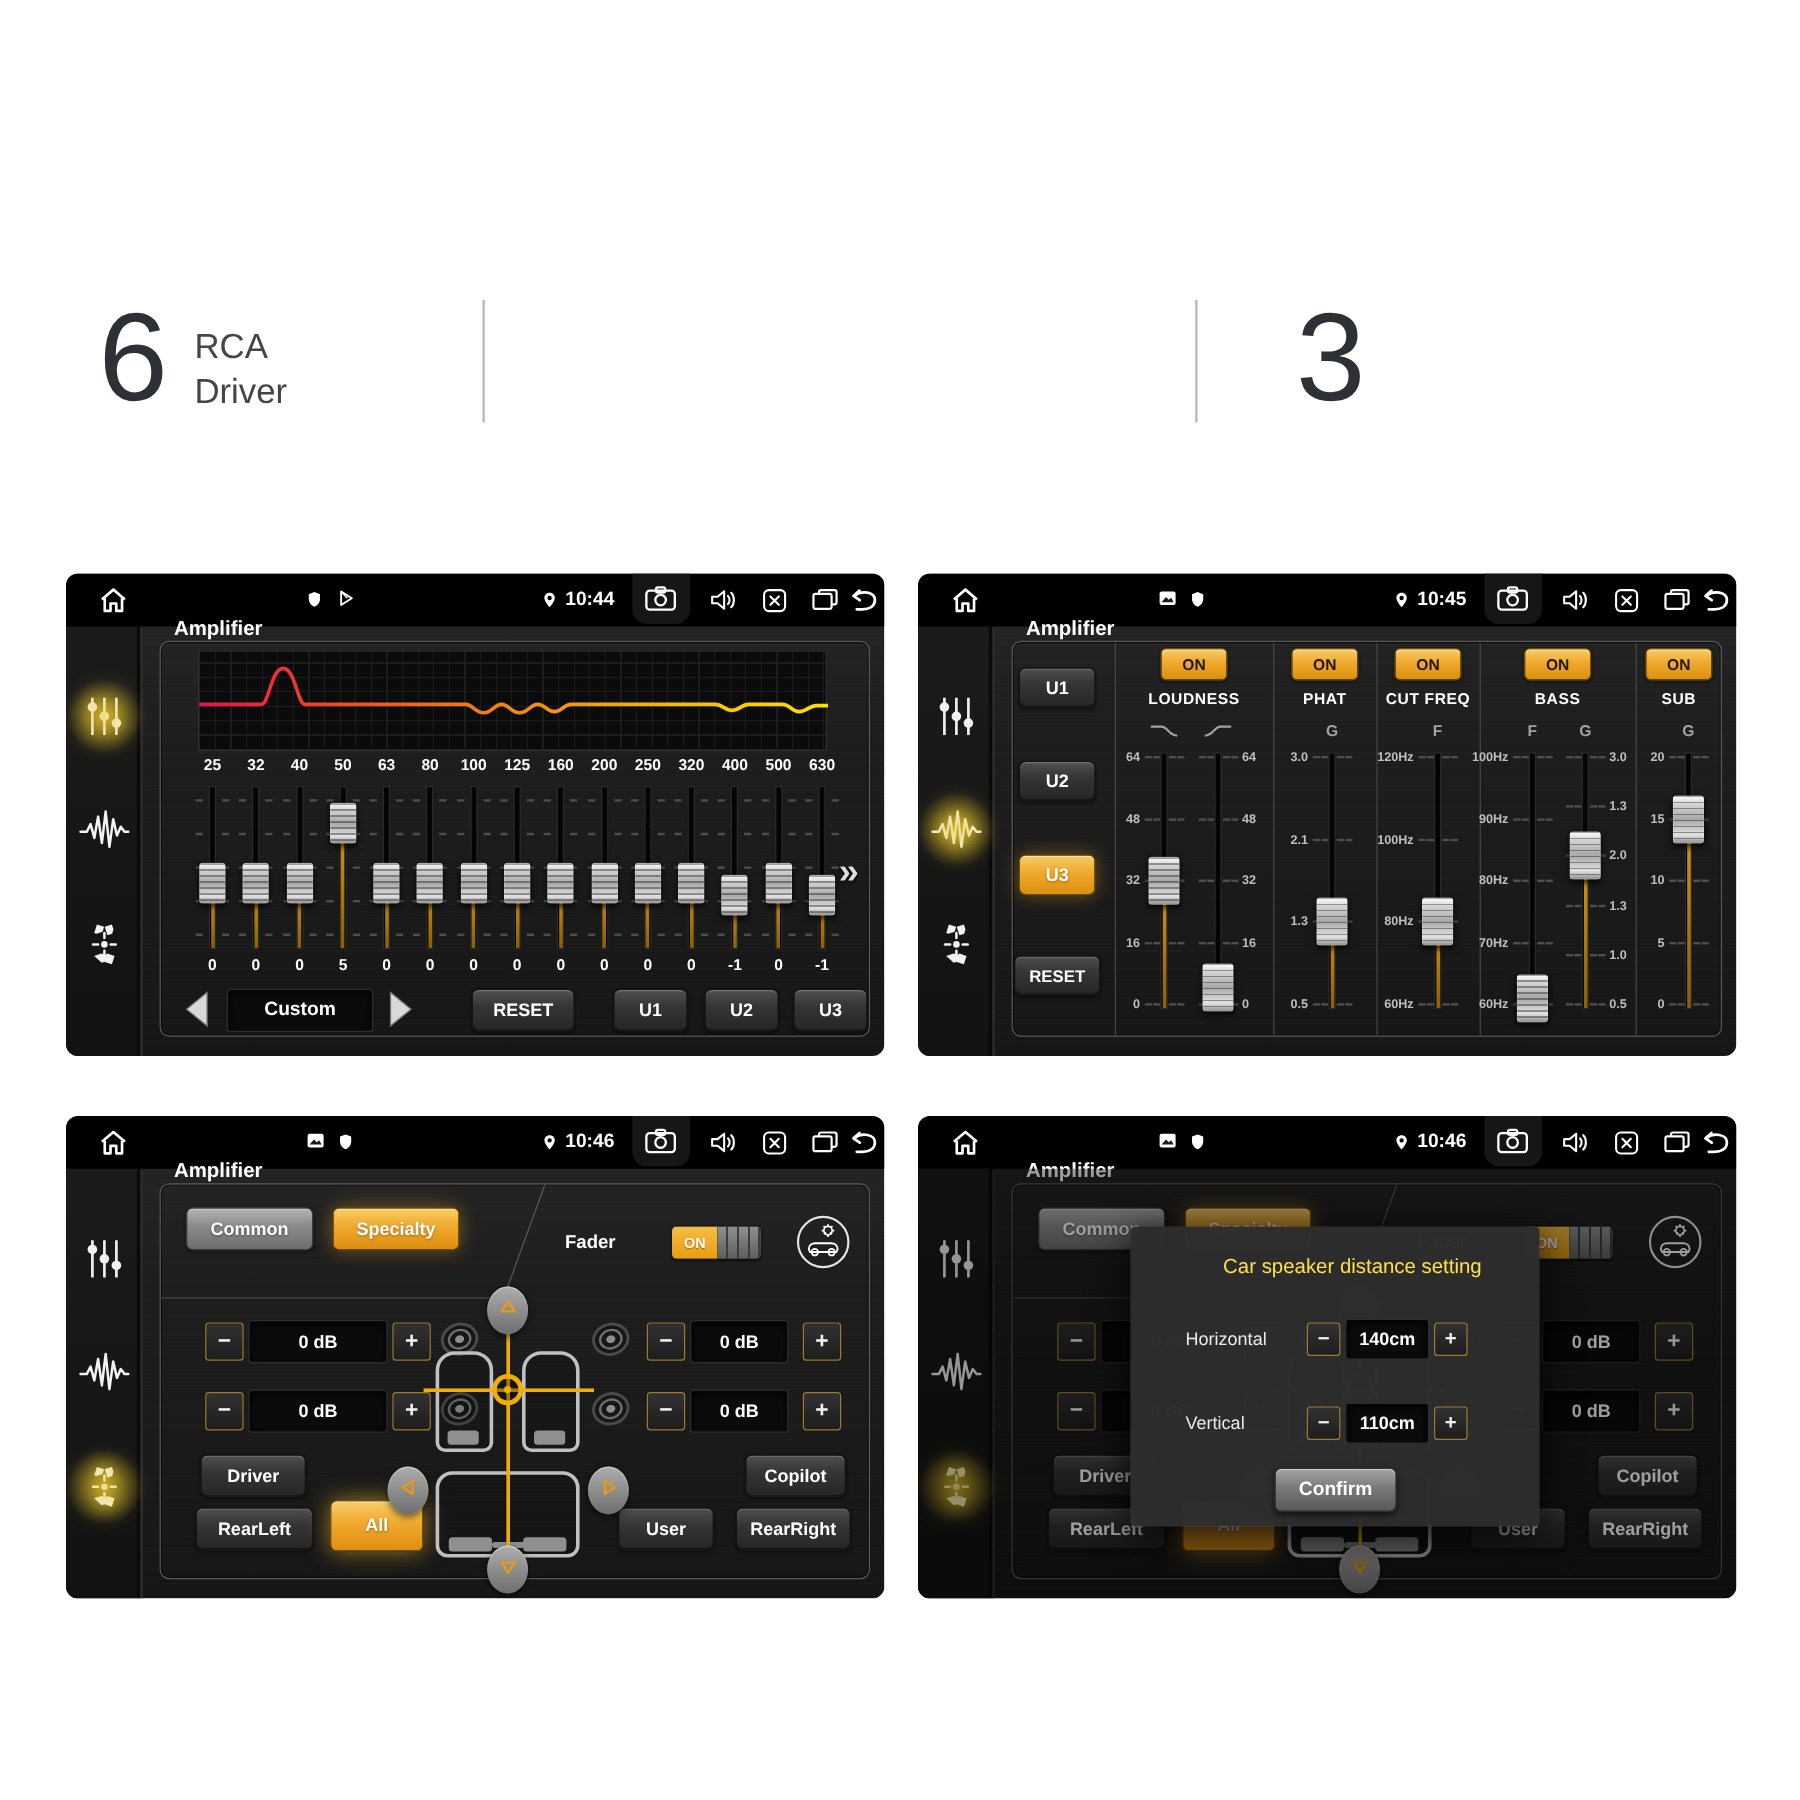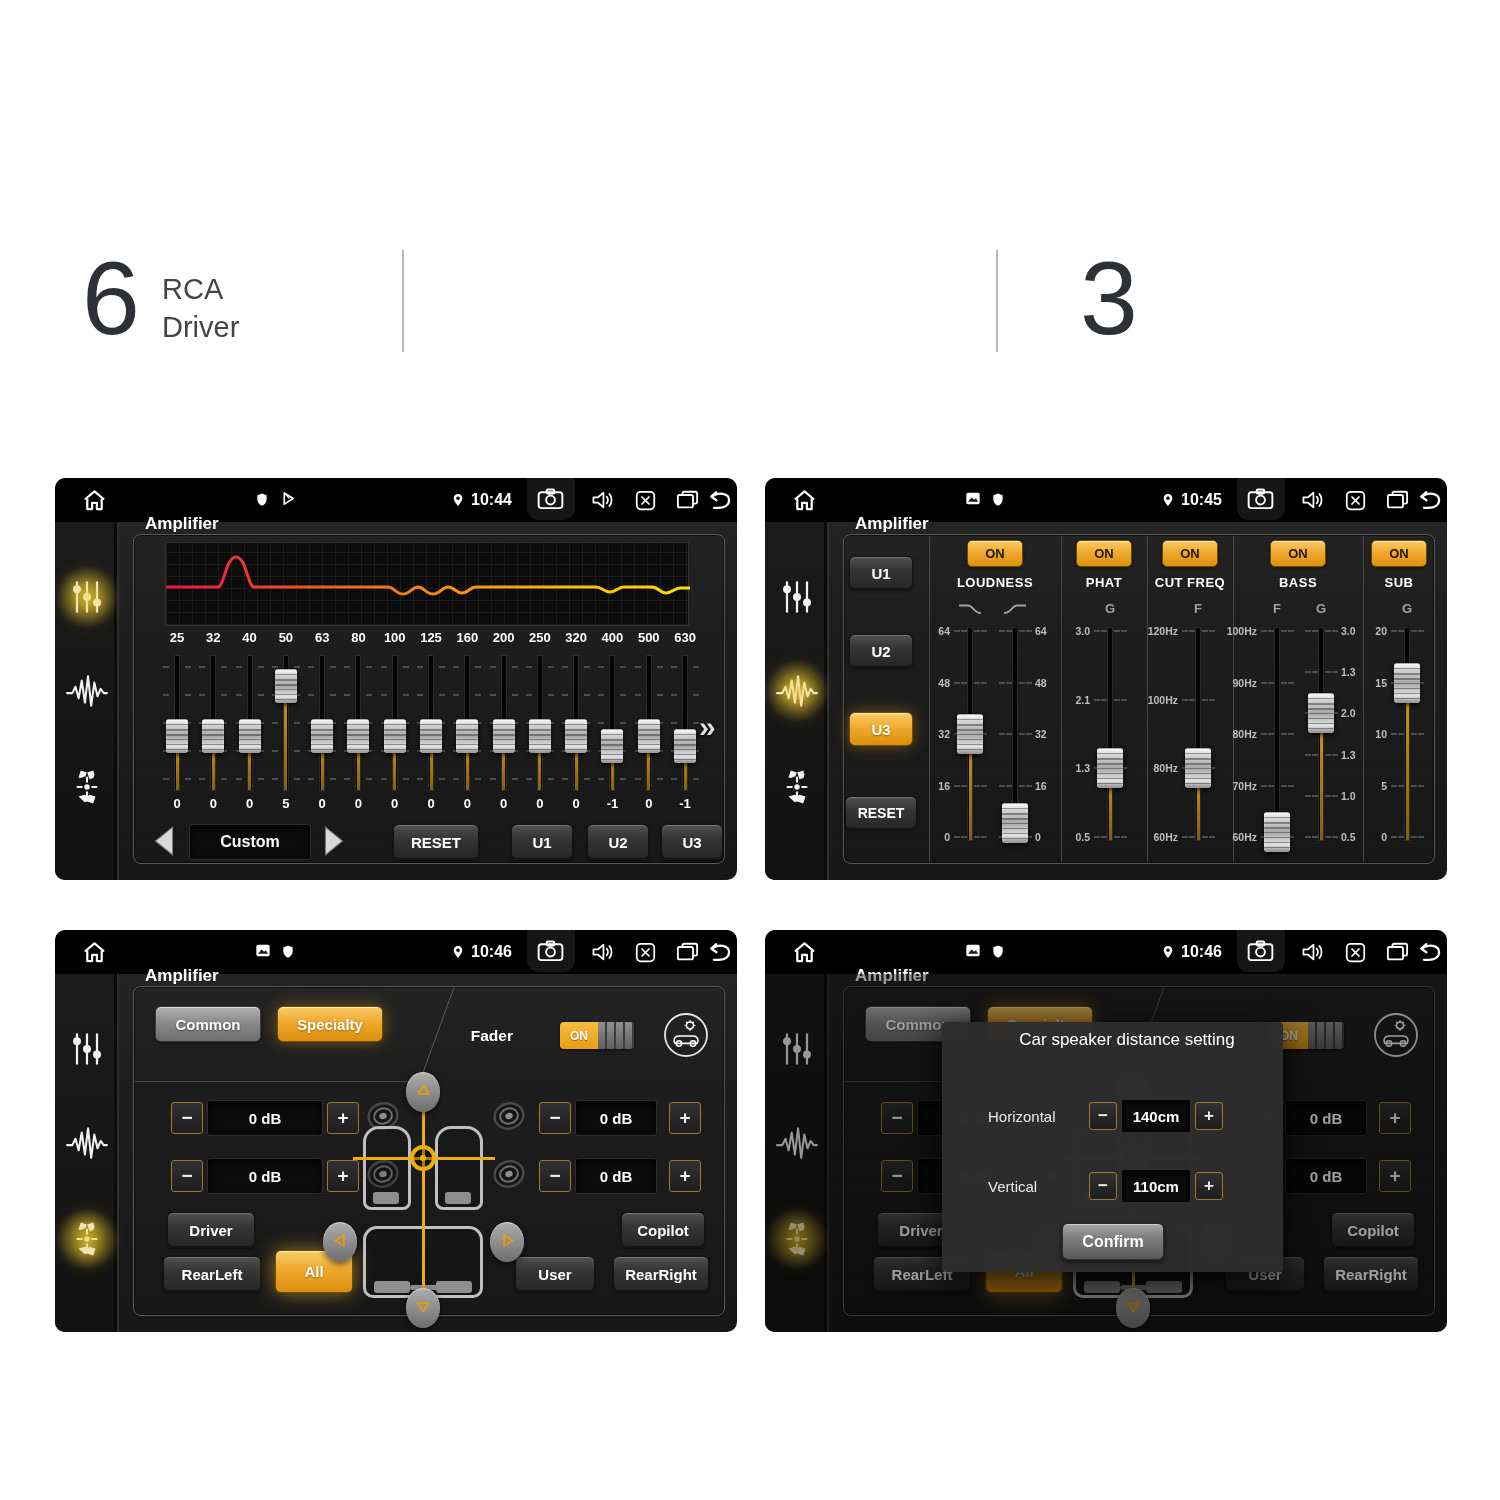--- a/index.html
+++ b/index.html
@@ -1066,21 +1066,21 @@
           </svg></div>
       </div>
       <div class="btnD" style="left: 112px; top: 282px; width: 88px; height: 36px;">Driver</div>
       <div class="btnD" style="left: 566px; top: 282px; width: 84px; height: 36px;">Copilot</div>
       <div class="btnD" style="left: 108px; top: 326px; width: 98px; height: 36px;">RearLeft</div>
       <div class="btnO" style="left: 220px; top: 320px; width: 78px; height: 43px; box-shadow: rgba(242, 185, 50, 0.6) 0px 0px 20px, rgba(255, 255, 255, 0.55) 0px 1px 0px inset;">All</div>
       <div class="btnD" style="left: 460px; top: 326px; width: 80px; height: 36px;">User</div>
       <div class="btnD" style="left: 558px; top: 326px; width: 96px; height: 36px;">RearRight</div>
       <div class="dimmer"></div>
       <div class="dialog">
-        <div style="position: absolute; left: 0px; top: 8px; width: 370px; text-align: center; font-size: 17px; color: #ffffff;">Car speaker distance setting</div>
+        <div style="position: absolute; left: 0px; top: 24px; width: 370px; text-align: center; font-size: 17px; color: #fde047;">Car speaker distance setting</div>
         <div style="position: absolute; left: 46px; top: 86px; width: 86px; font-size: 15px; color: rgb(233, 233, 233);">Horizontal</div>
         <div class="pm" style="left: 147px; top: 80px; width: 28px; height: 28px; font-size: 17px;">−</div>
         <div class="inset" style="left: 179px; top: 77px; width: 70px; height: 34px; font-size: 15px;">140cm</div>
         <div class="pm" style="left: 253px; top: 80px; width: 28px; height: 28px; font-size: 17px;">+</div>
         <div style="position: absolute; left: 46px; top: 156px; width: 86px; font-size: 15px; color: rgb(233, 233, 233);">Vertical</div>
         <div class="pm" style="left: 147px; top: 150px; width: 28px; height: 28px; font-size: 17px;">−</div>
         <div class="inset" style="left: 179px; top: 147px; width: 70px; height: 34px; font-size: 15px;">110cm</div>
         <div class="pm" style="left: 253px; top: 150px; width: 28px; height: 28px; font-size: 17px;">+</div>
         <div style="position: absolute; left: 120px; top: 201px; width: 102px; height: 37px; border-radius: 6px; font-size: 16px; font-weight: bold; color: rgb(255, 255, 255); display: flex; align-items: center; justify-content: center; background: linear-gradient(rgb(165, 165, 165), rgb(122, 122, 122) 45%, rgb(88, 88, 88)); border: 1px solid rgb(44, 44, 44); box-shadow: rgba(255, 255, 255, 0.45) 0px 1px 0px inset, rgba(0, 0, 0, 0.6) 0px 2px 5px;">Confirm</div>
       </div>

